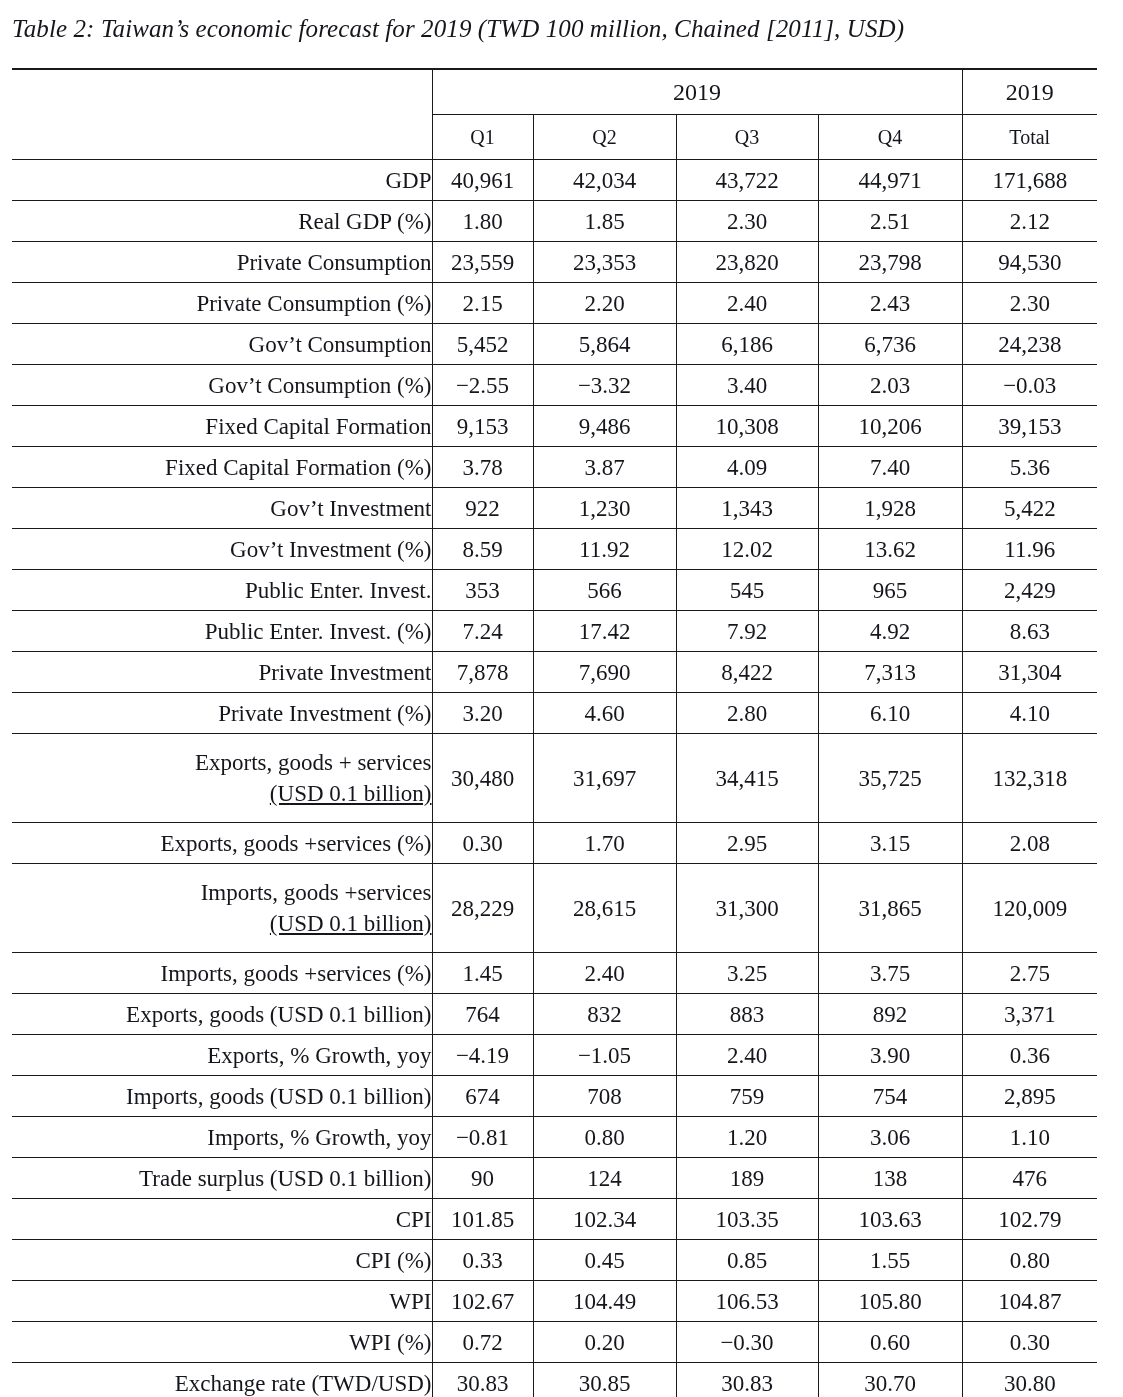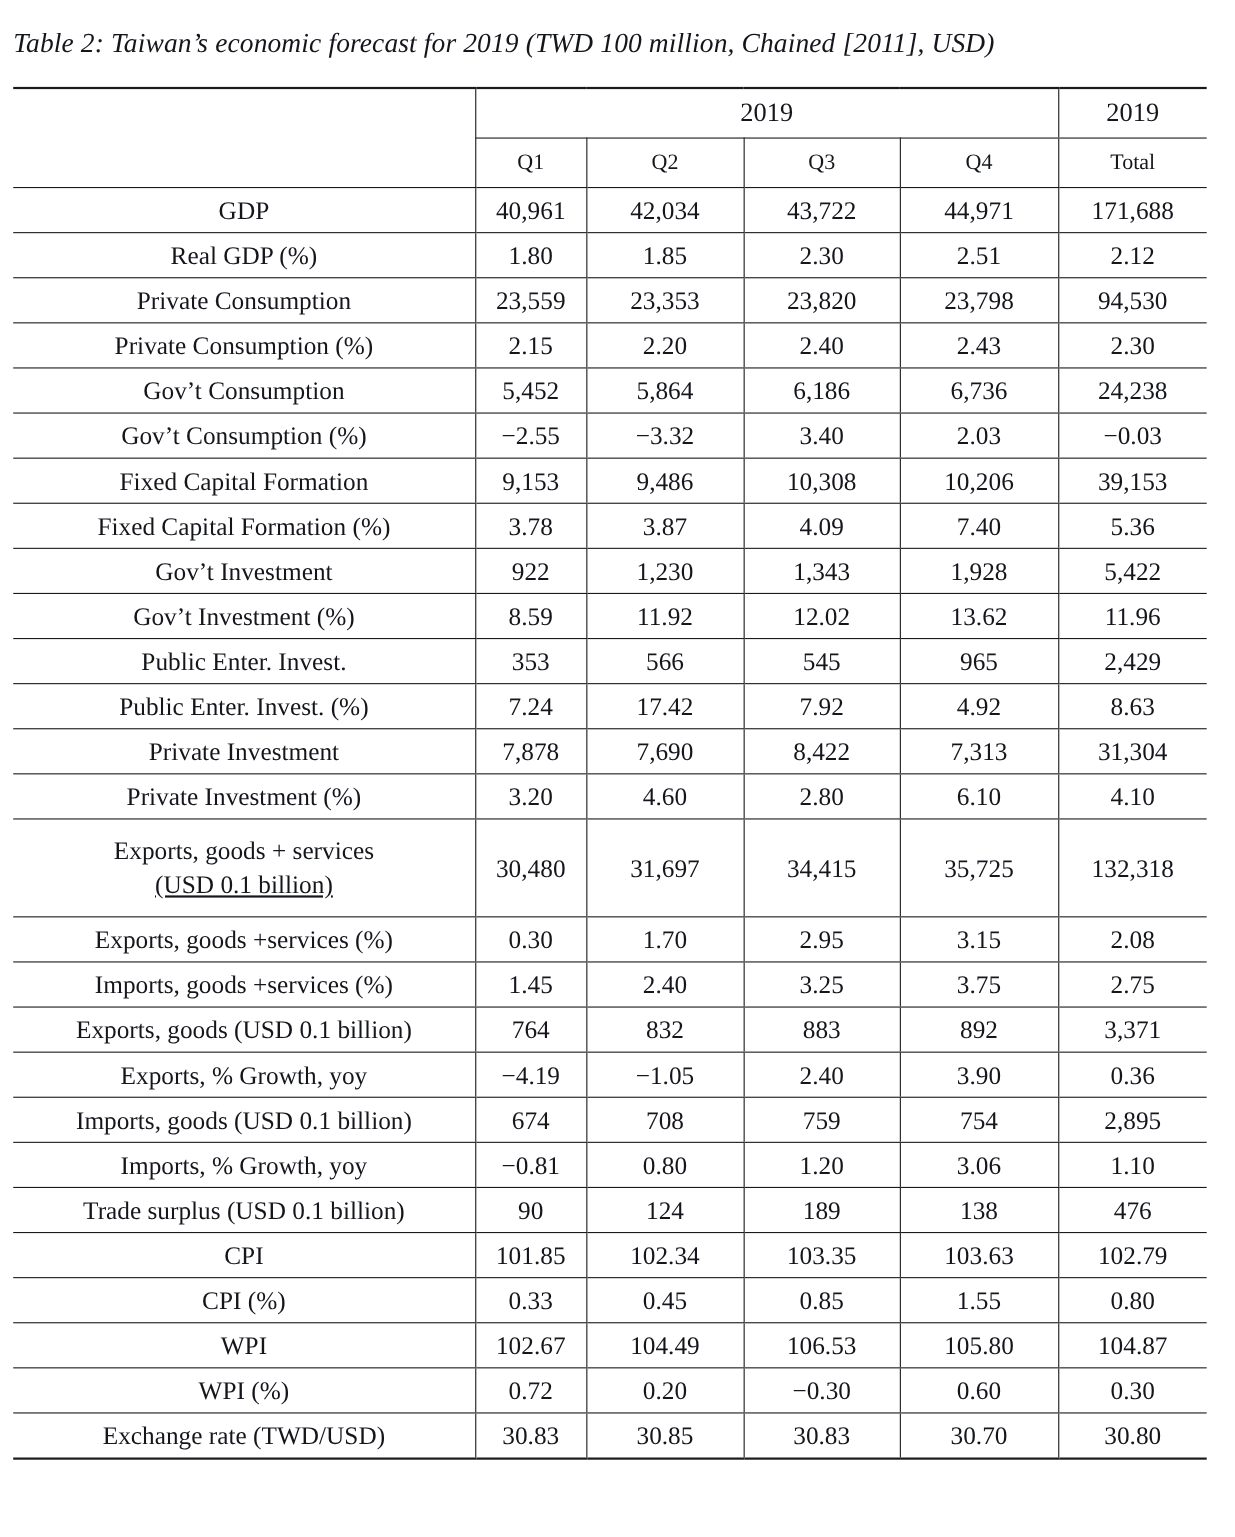--- a/index.html
+++ b/index.html
@@ -20,21 +20,21 @@
     width: 1123px;
     height: 1397px;
     box-sizing: border-box;
     padding: 0 12px;
   }
   .caption {
     font-style: italic;
     font-size: 25px;
     line-height: 30px;
     letter-spacing: 0.1px;
-    padding-top: 25px;
+    padding-top: 14px;
     padding-bottom: 0;
     white-space: nowrap;
     color: #14161c;
   }
   table.forecast {
     border-collapse: collapse;
     width: 1085px;
     margin-top: 24px;
     table-layout: fixed;
     font-size: 23px;
@@ -83,21 +83,21 @@
     border-bottom: 1.8px solid #1a1a1a;
     border-left: 1.4px solid #1a1a1a;
     text-align: center;
     font-weight: bold;
     font-size: 20px;
     height: 44px;
   }
 
   
   td.lbl {
-    text-align: center;
+    text-align: right;
     padding-left: 9px;
     border-bottom: 1.4px solid #1a1a1a;
     line-height: 31px;
     padding-top: 3px;
     padding-bottom: 3px;
   }
   td.val {
     text-align: center;
     border-bottom: 1.4px solid #1a1a1a;
     border-left: 1.4px solid #1a1a1a;
@@ -262,20 +262,28 @@
           <td class="val">132,318</td>
         </tr>
         <tr class="row-1line">
           <td class="lbl">Exports, goods +services (%)</td>
           <td class="val">0.30</td>
           <td class="val">1.70</td>
           <td class="val">2.95</td>
           <td class="val">3.15</td>
           <td class="val">2.08</td>
         </tr>
+        <tr class="row-2line">
+          <td class="lbl">Imports, goods +services<span class="l2">(USD 0.1 billion)</span></td>
+          <td class="val">28,229</td>
+          <td class="val">28,615</td>
+          <td class="val">31,300</td>
+          <td class="val">31,865</td>
+          <td class="val">120,009</td>
+        </tr>
         <tr class="row-1line">
           <td class="lbl">Imports, goods +services (%)</td>
           <td class="val">1.45</td>
           <td class="val">2.40</td>
           <td class="val">3.25</td>
           <td class="val">3.75</td>
           <td class="val">2.75</td>
         </tr>
         <tr class="row-1line">
           <td class="lbl">Exports, goods (USD 0.1 billion)</td>

